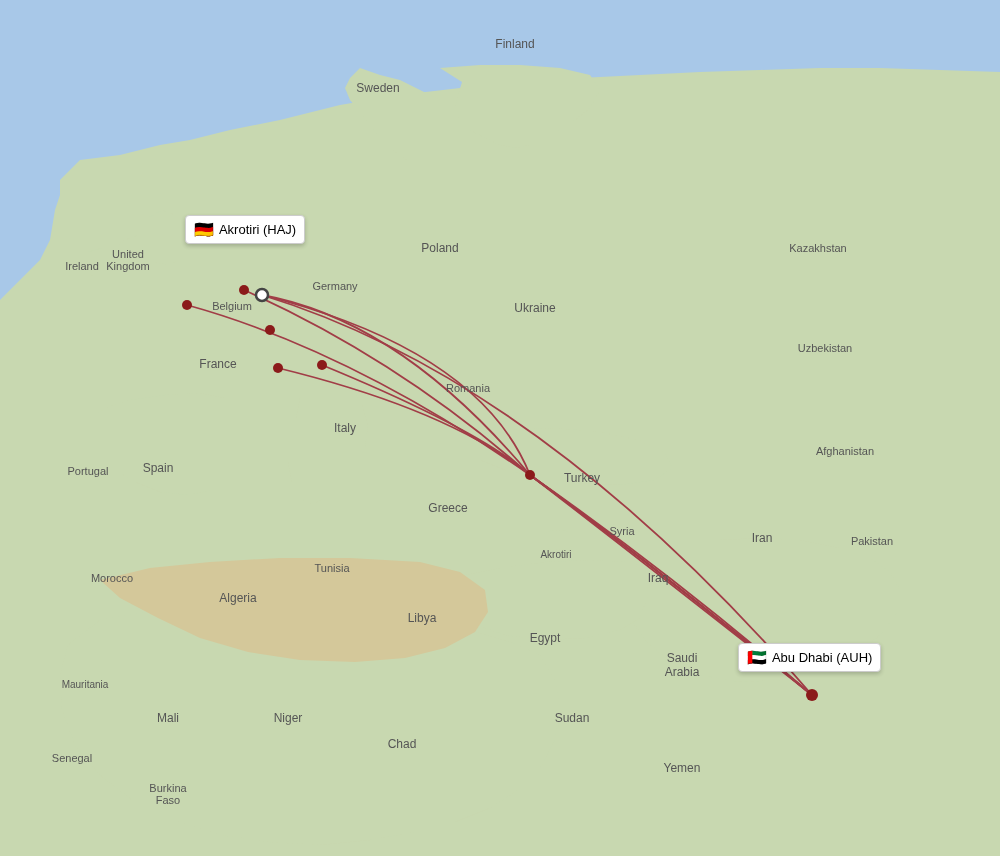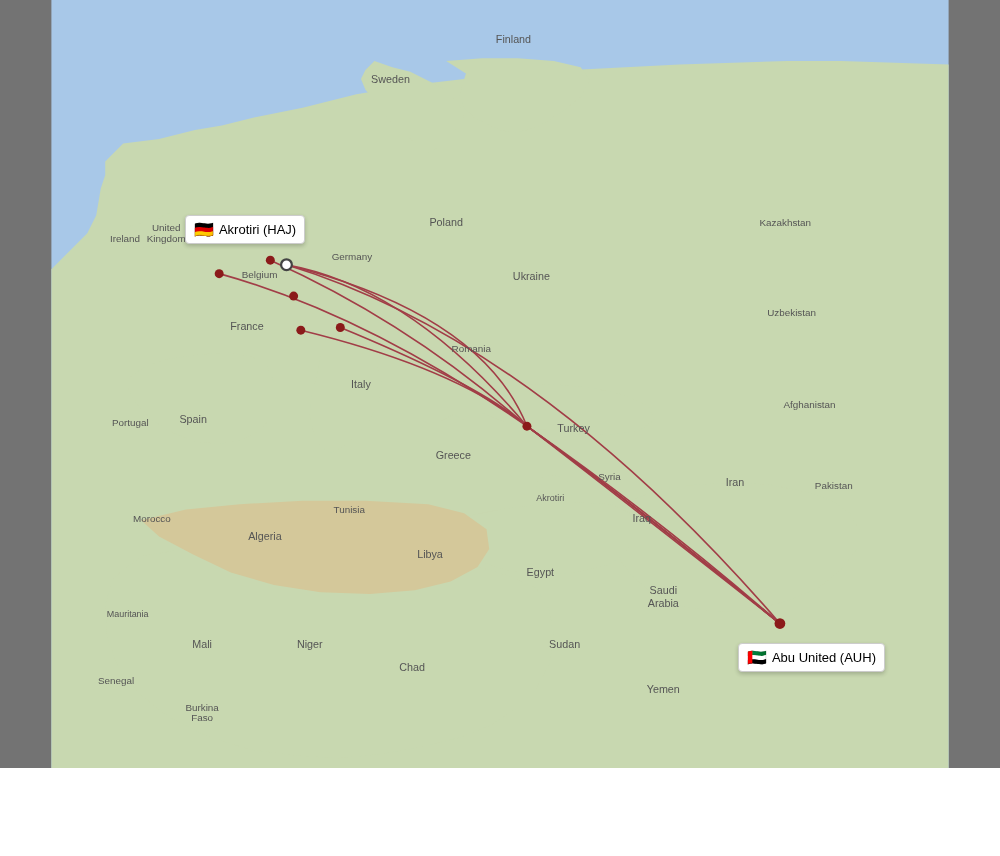--- a/index.html
+++ b/index.html
@@ -1,22 +1,22 @@
 <!DOCTYPE html>
 <html><head>
   <meta charset="utf-8">
   <style>
     * { margin: 0; padding: 0; box-sizing: border-box; }
     body { width: 1000px; height: 856px; overflow: hidden; font-family: Arial, sans-serif; }
     
     #map-container {
       width: 1000px;
-      height: 768px;
+      height: 856px;
       position: relative;
-      background: #737373;
+      background: #a21caf;
     }
     
     #map-svg {
       position: absolute;
       top: 0;
       left: 0;
       width: 100%;
       height: 100%;
     }
     
@@ -155,15 +155,15 @@
     <circle cx="812" cy="695" r="6" fill="#8b1a1a"></circle>
   </svg>
 
   <div class="airport-label" style="left: 185px; top: 215px;">
     <span class="flag">🇩🇪</span>
     <span>Akrotiri (HAJ)</span>
   </div>
 
   <div class="airport-label" style="left: 738px; top: 643px;">
     <span class="flag">🇦🇪</span>
-    <span>Abu United (AUH)</span>
+    <span>Abu Dhabi (AUH)</span>
   </div>
 </div>
 
 </body></html>

